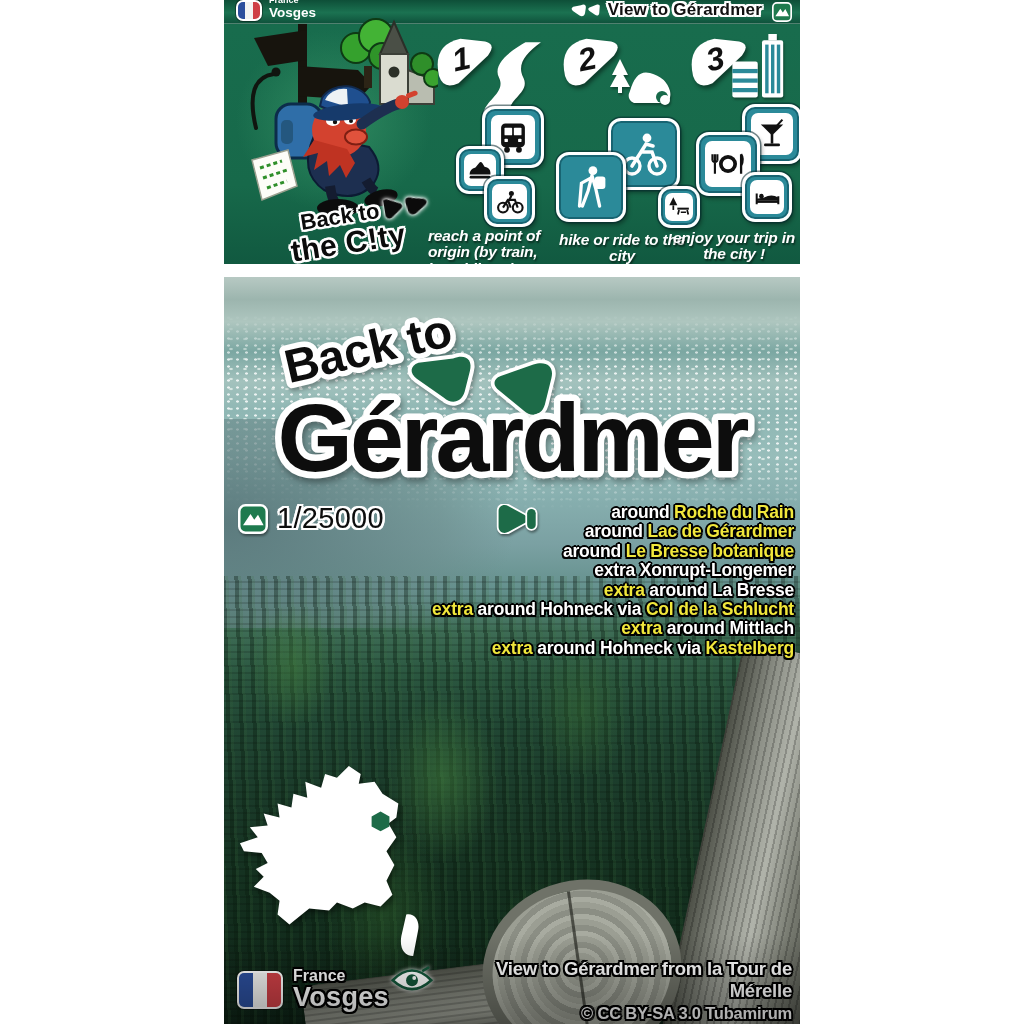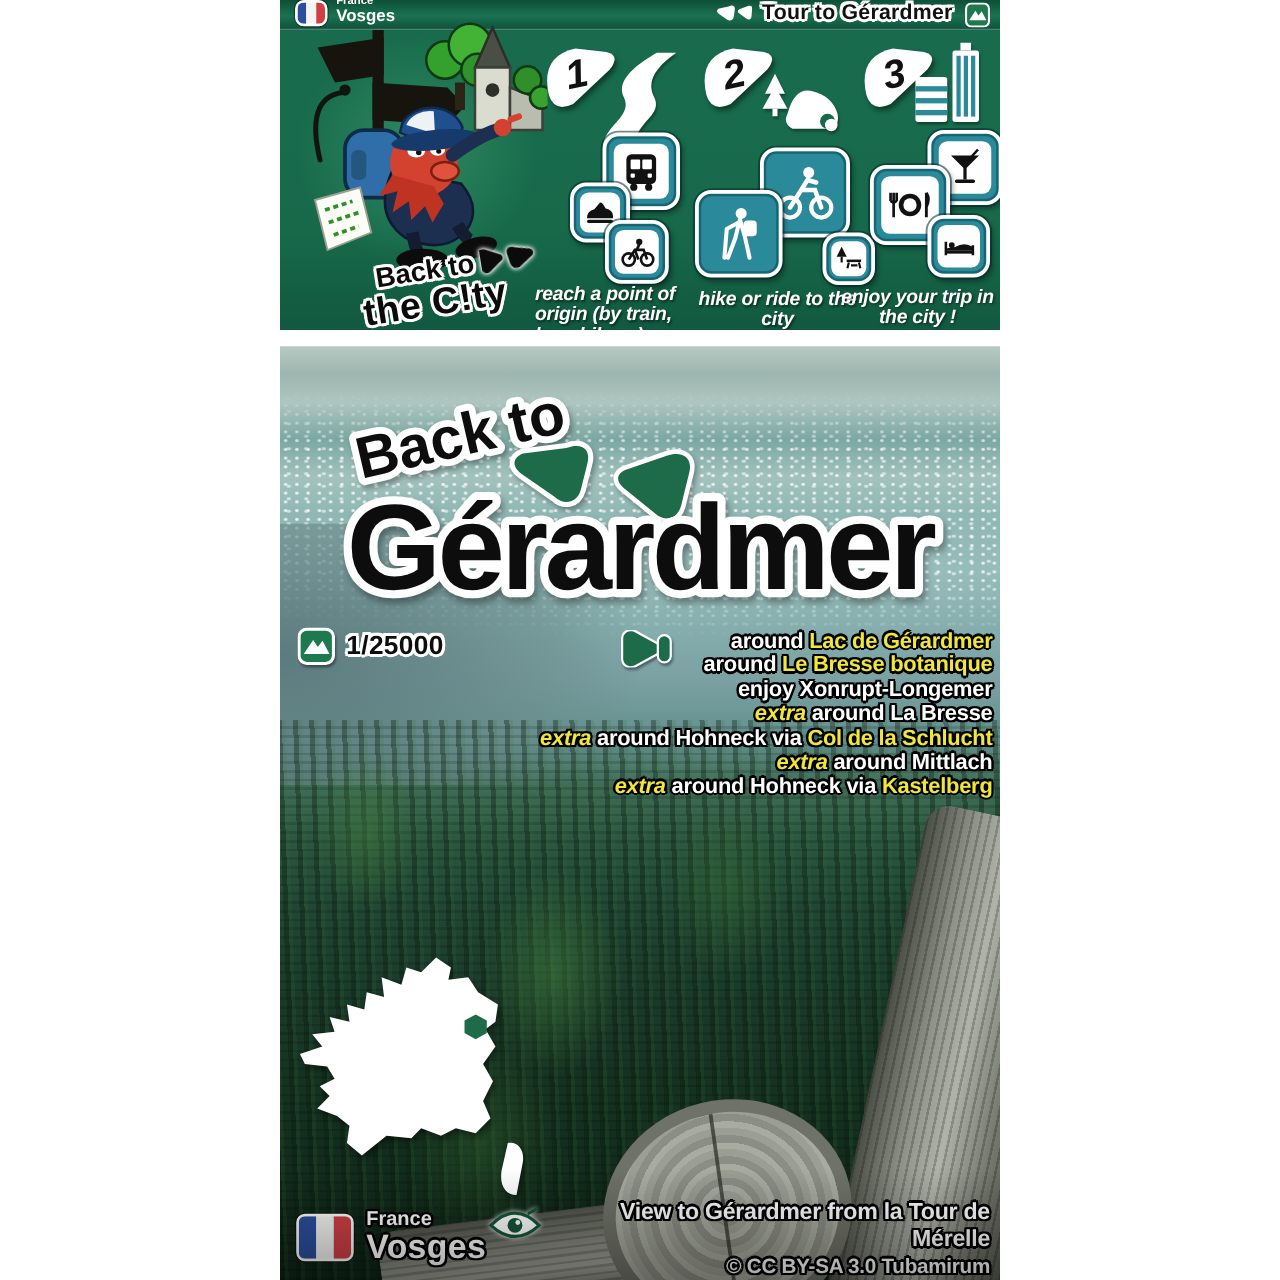--- a/index.html
+++ b/index.html
@@ -99,32 +99,32 @@
   .photo::after{content:"";position:absolute;left:0;bottom:0;width:100%;height:90px;
      background:linear-gradient(180deg,rgba(0,0,0,0),rgba(0,0,0,.35));}
 
   .backto-svg{position:absolute;left:28px;top:8px;width:410px;height:150px;
      filter:drop-shadow(2px 3px 2px rgba(0,0,0,.3));}
   .title-svg{position:absolute;left:0;top:96px;width:576px;height:132px;
      filter:drop-shadow(2px 4px 3px rgba(0,0,0,.35));}
 
   .scale-row{position:absolute;left:14px;top:225px;display:flex;align-items:center;gap:9px;}
   .scale-badge{width:30px;height:30px;filter:drop-shadow(1px 2px 1px rgba(0,0,0,.4));}
-  .scale-text{font-size:21px;font-weight:700;color:#0d0d0d;letter-spacing:.3px;}
+  .scale-text{font-size:29px;font-weight:400;color:#0d0d0d;letter-spacing:.3px;}
 
   .routes-icon{position:absolute;right:262px;top:227px;width:46px;height:30px;
      filter:drop-shadow(1px 2px 1px rgba(0,0,0,.4));}
   .routes{position:absolute;right:6px;top:226px;text-align:right;
      font-size:17.5px;font-weight:700;line-height:19.4px;letter-spacing:-.2px;white-space:nowrap;}
   .route-line{display:block;}
   .seg{text-shadow:-1.5px -1.5px 0 #000,1.5px -1.5px 0 #000,-1.5px 1.5px 0 #000,1.5px 1.5px 0 #000,
       -1.9px 0 0 #000,1.9px 0 0 #000,0 -1.9px 0 #000,0 1.9px 0 #000;}
   .seg-w{color:#fff;}
   .seg-y{color:#f1e73b;}
-  .seg-i{font-style:italic;padding-left:32px;}
+  .seg-i{padding-left:32px;}
 
   .france-svg{position:absolute;left:10px;top:482px;width:198px;height:210px;
      filter:drop-shadow(2px 3px 3px rgba(0,0,0,.45));}
 
   .footer{position:absolute;left:0;bottom:5px;width:576px;height:58px;
      display:flex;align-items:center;}
   .ft-flag{width:42px;height:34px;margin-left:13px;flex:none;}
   .ft-names{margin-left:10px;line-height:1.02;color:#fff;}
   .ft-country{font-size:16px;font-weight:700;}
   .ft-region{font-size:27px;font-weight:800;letter-spacing:.3px;}
@@ -156,21 +156,21 @@
         <div class="tb-region">Vosges</div>
       </span>
       <span class="tb-mid"></span>
       <span class="tb-title-wrap">
         <svg class="tb-feet" viewBox="0 0 110 55">
           <g fill="#fff">
             <path d="M40,8 C52,2 60,7 58,18 L55,38 C53,49 43,52 35,46 L12,30 C4,25 4,18 12,14 Z"></path>
             <path d="M96,4 C106,0 112,5 110,14 L108,40 C107,50 98,53 90,47 L66,30 C59,25 59,19 66,15 Z" transform="scale(0.85) translate(18,4)"></path>
           </g>
         </svg>
-        <span class="tb-title ow">Tour to Gérardmer</span>
+        <span class="tb-title ow">View to Gérardmer</span>
       </span>
       <svg class="tb-badge" viewBox="0 0 24 24">
         <rect x="1" y="1" width="22" height="22" rx="5" fill="#1e7a4e" stroke="#fff" stroke-width="2"></rect>
         <path d="M4,17 L10,8 L13,12.5 L16,8.5 L20.5,17 Z" fill="#fff"></path>
       </svg>
     </div>
 
     <svg class="mascot" viewBox="0 0 212 228">
       <path d="M30,120 q-12,-50 18,-54" fill="none" stroke="#10150f" stroke-width="4" stroke-linecap="round"></path>
       <circle cx="50" cy="64" r="4.5" fill="#10150f"></circle>
@@ -398,23 +398,24 @@
       </svg>
       <span class="scale-text ow">1/25000</span>
     </div>
 
     <svg class="routes-icon" viewBox="0 0 62 42" fill="#1d6b48" stroke="#fff" stroke-width="5" stroke-linejoin="round" paint-order="stroke">
       <path d="M8,10 C8,3 15,-1 22,3 L44,15 C50,18 50,24 44,27 L22,39 C15,43 8,39 8,32 Z"></path>
       <rect x="48" y="7" width="12" height="28" rx="6"></rect>
     </svg>
 
     <div class="routes">
+          <div class="route-line"><span class="seg seg-w">around </span><span class="seg seg-y">Roche du Rain</span></div>
           <div class="route-line"><span class="seg seg-w">around </span><span class="seg seg-y">Lac de Gérardmer</span></div>
           <div class="route-line"><span class="seg seg-w">around </span><span class="seg seg-y">Le Bresse botanique</span></div>
-          <div class="route-line"><span class="seg seg-w">enjoy Xonrupt-Longemer</span></div>
+          <div class="route-line"><span class="seg seg-w">extra Xonrupt-Longemer</span></div>
           <div class="route-line"><span class="seg seg-y seg-i">extra</span><span class="seg seg-w"> around La Bresse</span></div>
           <div class="route-line"><span class="seg seg-y seg-i">extra</span><span class="seg seg-w"> around Hohneck via </span><span class="seg seg-y">Col de la Schlucht</span></div>
           <div class="route-line"><span class="seg seg-y seg-i">extra</span><span class="seg seg-w"> around Mittlach</span></div>
           <div class="route-line"><span class="seg seg-y seg-i">extra</span><span class="seg seg-w"> around Hohneck via </span><span class="seg seg-y">Kastelberg</span></div>
         </div>
 
     <svg class="france-svg" viewBox="0 0 200 210">
       <path fill="#fff" d="M116,6 L128,14 L126,24 L142,22 L150,34 L166,44 L164,58 L156,64 L164,78 L154,92 L162,106 L154,122 L160,136 L148,148 L132,144 L120,150 L104,144 L96,152 L76,150 L56,166 L44,156 L46,142 L36,134 L20,128 L30,118 L22,110 L34,104 L28,94 L10,92 L6,84 L24,78 L16,68 L34,66 L30,54 L46,58 L44,44 L58,48 L60,34 L74,38 L72,22 L88,28 L92,14 L104,18 Z"></path>
       <path fill="#fff" d="M174,156 C182,154 188,162 186,172 L181,198 C172,198 167,190 169,178 Z"></path>
       <path fill="#1d6b48" d="M148,52 L157,57 L157,67 L148,72 L139,67 L139,57 Z"></path>

